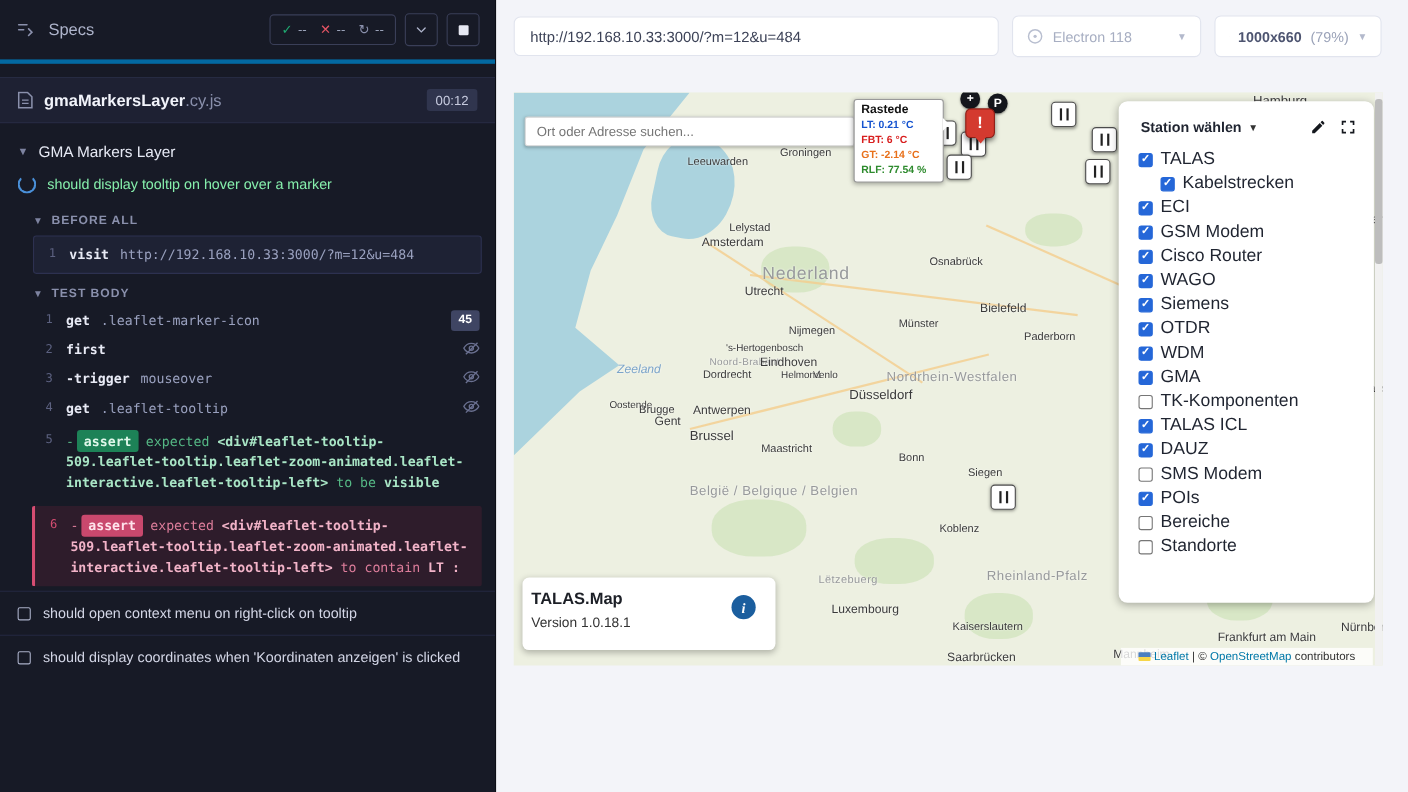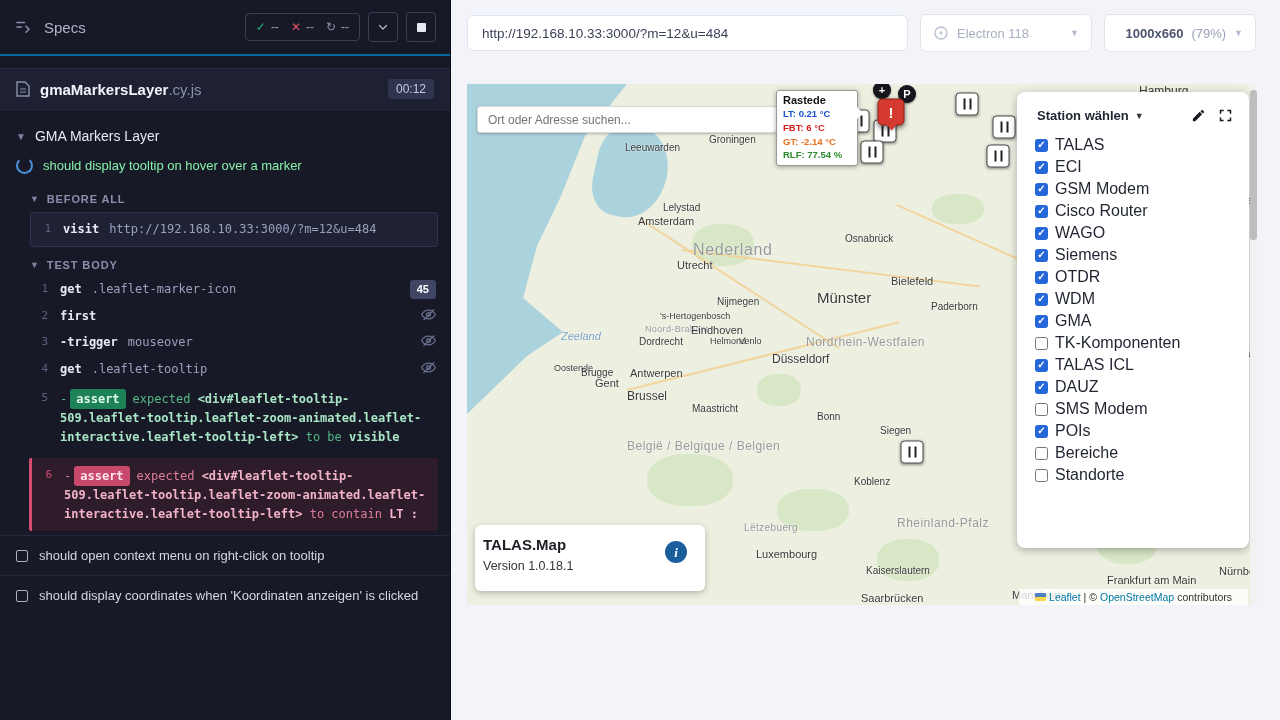--- a/index.html
+++ b/index.html
@@ -1,21 +1,21 @@
 <!DOCTYPE html>
 <html><head>
 <meta charset="utf-8">
 <style>
   html,body{margin:0;padding:0;width:1280px;height:720px;overflow:hidden;
     font-family:"Liberation Sans",sans-serif;background:#171a26;}
   .app{display:flex;width:1280px;height:720px;}
 
   
   .runner{width:450px;flex:none;background:#171a26;color:#c9cde0;display:flex;flex-direction:column;border-right:1px solid #0c0e16;}
-  .r-head{height:54px;flex:none;display:flex;align-items:center;gap:12px;padding:0 14px;border-bottom:2px solid #0369a1;}
+  .r-head{height:54px;flex:none;display:flex;align-items:center;gap:12px;padding:0 14px;border-bottom:4px solid #0369a1;}
   .menu-icon{display:flex;align-items:center;color:#8a90ac;cursor:pointer;}
   .specs-label{color:#aeb4cb;font-size:15px;}
   .r-controls{margin-left:auto;display:flex;gap:8px;align-items:center;}
   .stats{display:flex;gap:12px;border:1px solid #3a3f58;border-radius:4px;padding:6px 10px;font-size:12px;color:#9aa2b8;}
   .st{display:flex;gap:5px;align-items:center;}
   .st .g{font-size:12px;}
   .g-pass{color:#1fa971;} .g-fail{color:#e45464;} .g-pend{color:#8a90ac;}
   .icon-btn{width:30px;height:30px;border:1px solid #3a3f58;border-radius:4px;background:transparent;display:flex;align-items:center;justify-content:center;cursor:pointer;padding:0;}
   .stop-sq{width:9px;height:9px;background:#e6e8f2;border-radius:1px;}
 
@@ -316,21 +316,21 @@
           <span class="mlabel" style="left: 272px; top: 252px; font-size: 9px;">Venlo</span>
           <span class="mlabel water-l" style="left: 94px; top: 246px; font-size: 11px;">Zeeland</span>
           <span class="mlabel" style="left: 87px; top: 279px; font-size: 9px;">Oostende</span>
           <span class="mlabel" style="left: 114px; top: 283px; font-size: 10px;">Brugge</span>
           <span class="mlabel" style="left: 128px; top: 293px; font-size: 11px;">Gent</span>
           <span class="mlabel" style="left: 163px; top: 283px; font-size: 11px;">Antwerpen</span>
           <span class="mlabel" style="left: 160px; top: 305px; font-size: 12px;">Brussel</span>
           <span class="mlabel" style="left: 225px; top: 319px; font-size: 10px;">Maastricht</span>
           <span class="mlabel region" style="left: 160px; top: 355px; font-size: 12px;">België / Belgique / Belgien</span>
           <span class="mlabel" style="left: 305px; top: 268px; font-size: 12px;">Düsseldorf</span>
-          <span class="mlabel" style="left: 350px; top: 205px; font-size: 15px;">Münster</span>
+          <span class="mlabel" style="left: 350px; top: 205px; font-size: 10px;">Münster</span>
           <span class="mlabel" style="left: 378px; top: 149px; font-size: 10px;">Osnabrück</span>
           <span class="mlabel" style="left: 424px; top: 191px; font-size: 11px;">Bielefeld</span>
           <span class="mlabel" style="left: 464px; top: 217px; font-size: 10px;">Paderborn</span>
           <span class="mlabel region" style="left: 339px; top: 251px; font-size: 12px;">Nordrhein-Westfalen</span>
           <span class="mlabel" style="left: 770px; top: 263px; font-size: 11px;">Kassel</span>
           <span class="mlabel" style="left: 350px; top: 327px; font-size: 10px;">Bonn</span>
           <span class="mlabel" style="left: 413px; top: 341px; font-size: 10px;">Siegen</span>
           <span class="mlabel" style="left: 387px; top: 392px; font-size: 10px;">Koblenz</span>
           <span class="mlabel region" style="left: 430px; top: 432px; font-size: 12px;">Rheinland-Pfalz</span>
           <span class="mlabel region" style="left: 277px; top: 438px; font-size: 10px;">Lëtzebuerg</span>
@@ -377,20 +377,24 @@
             <svg width="15" height="15" viewBox="0 0 24 24" fill="none" stroke="#15181e" stroke-width="2.4">
                 <path d="M4 9V4h5M15 4h5v5M20 15v5h-5M9 20H4v-5"></path>
               </svg>
           </span>
         </div>
         <div class="st-list">
             <label class="st-item">
     <span class="cb checked"></span>
     <span class="cb-label">TALAS</span>
   </label>
+            <label class="st-item indent">
+    <span class="cb checked"></span>
+    <span class="cb-label">Kabelstrecken</span>
+  </label>
             <label class="st-item">
     <span class="cb checked"></span>
     <span class="cb-label">ECI</span>
   </label>
             <label class="st-item">
     <span class="cb checked"></span>
     <span class="cb-label">GSM Modem</span>
   </label>
             <label class="st-item">
     <span class="cb checked"></span>

